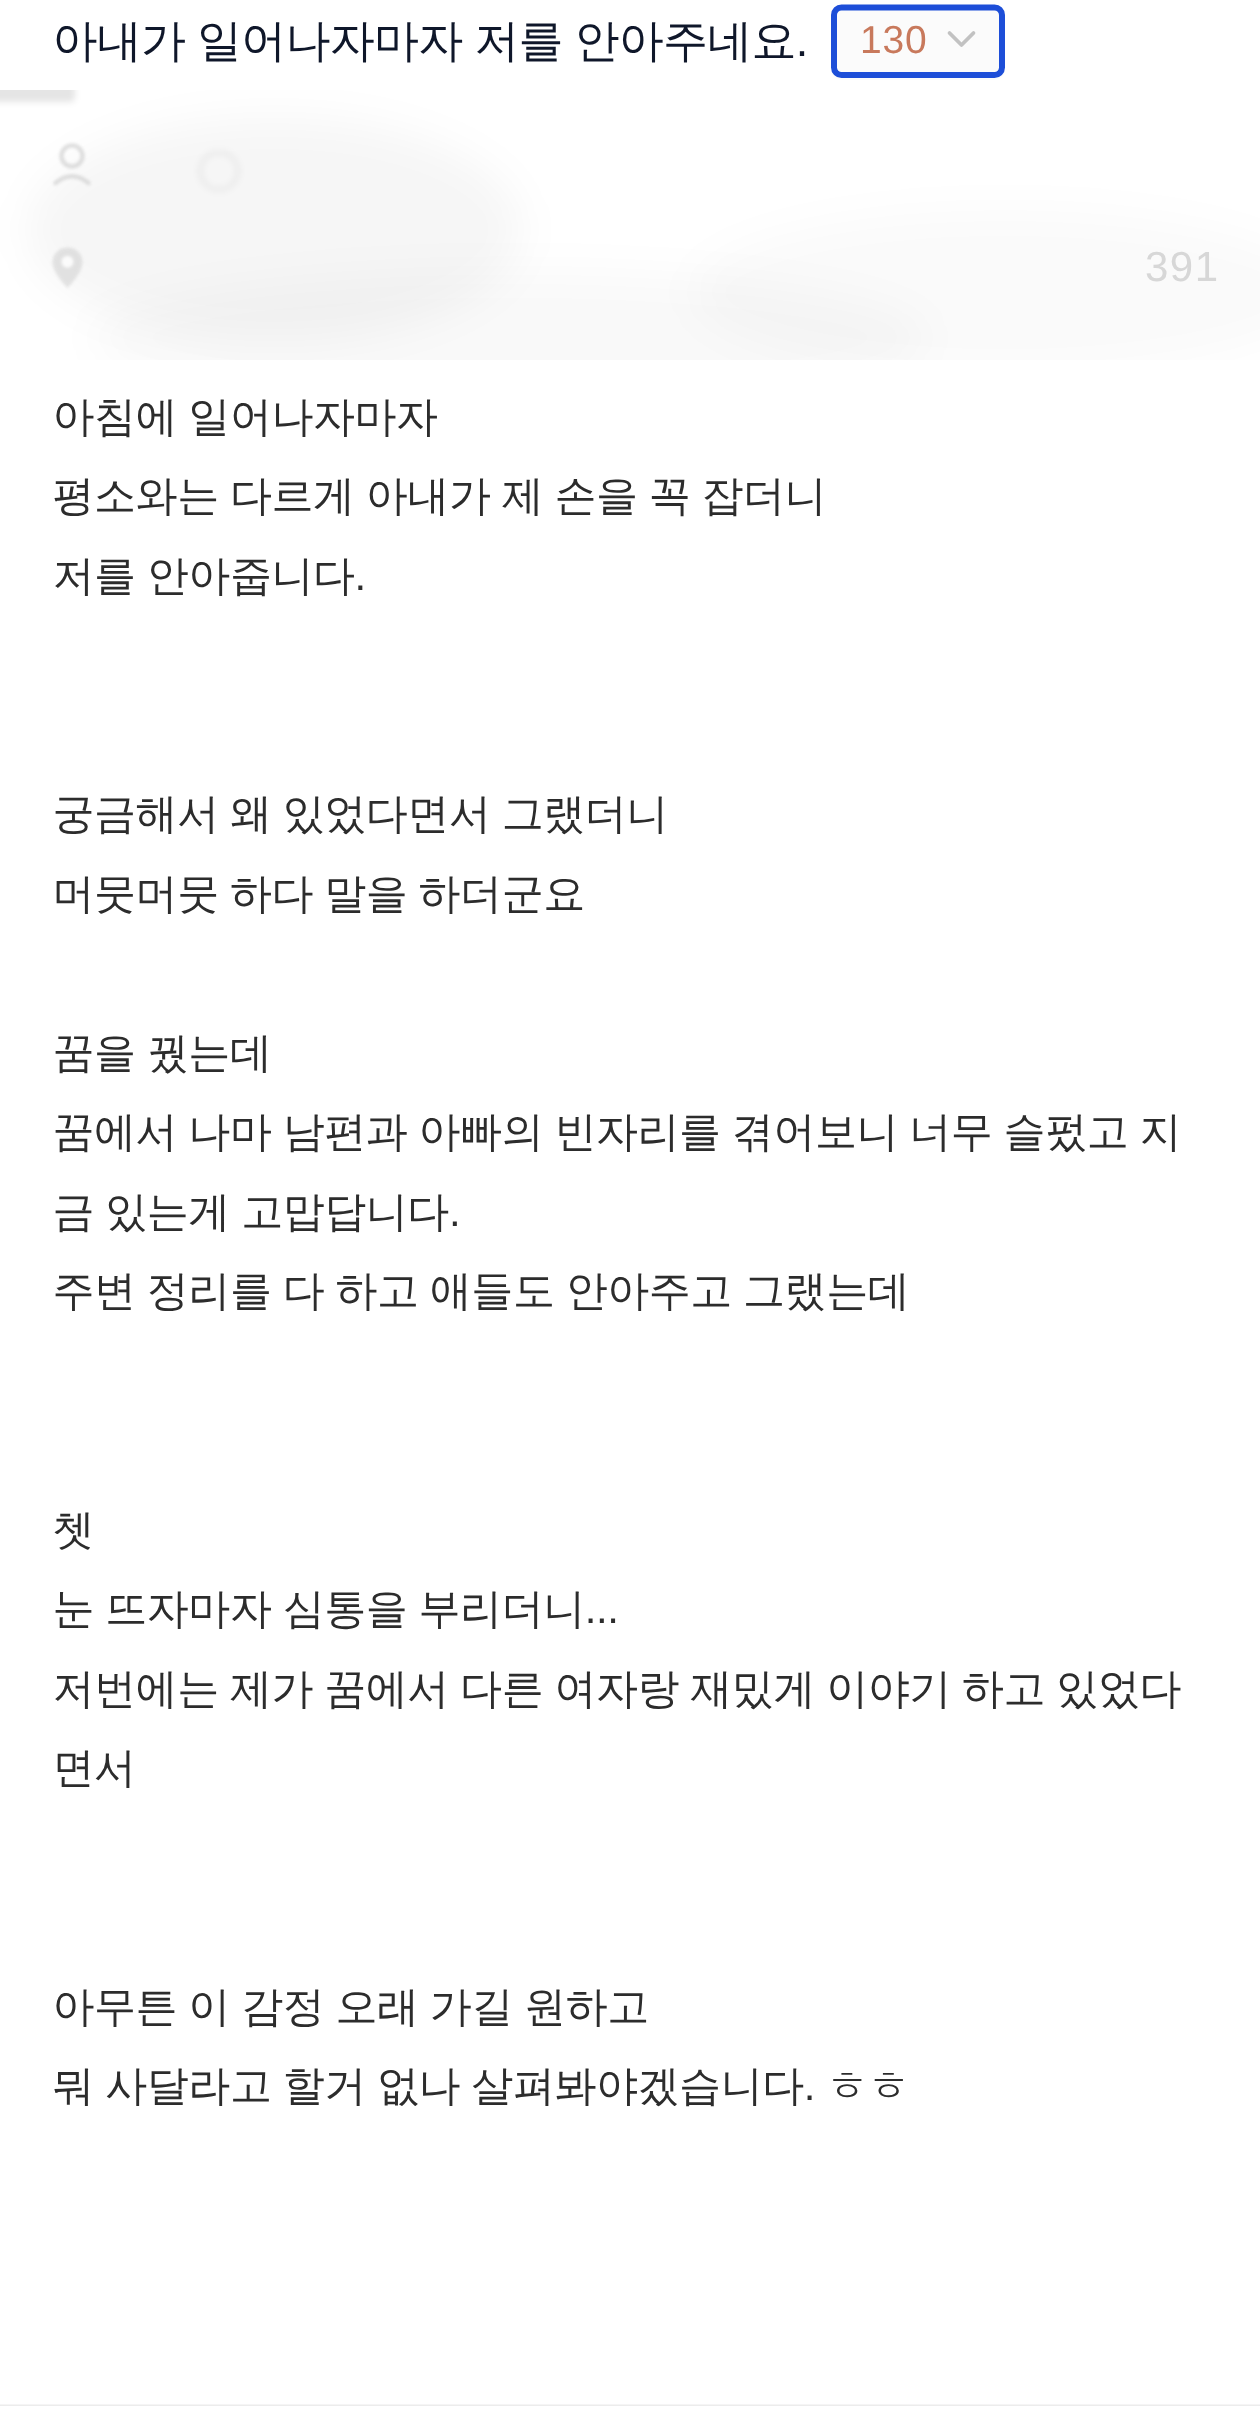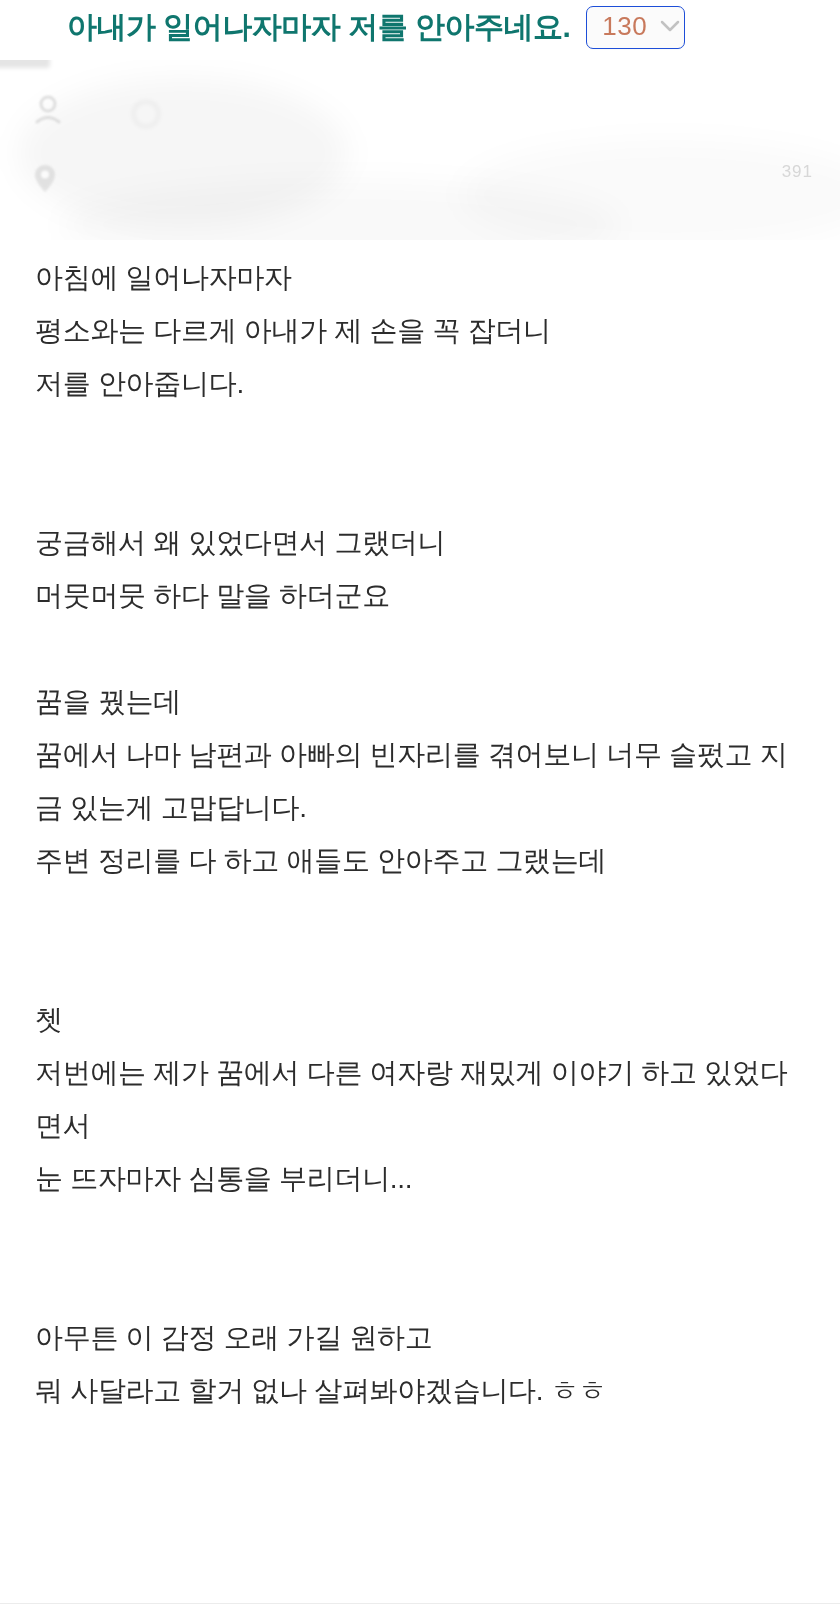--- a/index.html
+++ b/index.html
@@ -16,33 +16,32 @@
   
   .title-row {
     display: flex;
     align-items: center;
     gap: 16px;
     padding: 4px 28px 0 35px;
     height: 46px;
   }
   .post-title {
     font-size: 30px;
-    font-weight: 700;
-    color: #0f766e;
+    font-weight: 400;
+    color: #0f172a;
     letter-spacing: -0.5px;
     white-space: nowrap;
-    margin-left: 32px;
   }
   .comment-badge {
     display: inline-flex;
     align-items: center;
     gap: 11px;
-    padding: 4px 2px 6px 15px;
+    padding: 4px 13px 6px 15px;
     background: #fbfbfb;
-    border: 1px solid #1d4ed8;
+    border: 4px solid #1d4ed8;
     border-radius: 7px;
     box-shadow: 0 1px 1px rgba(0,0,0,0.02);
     cursor: pointer;
   }
   .comment-count {
     font-size: 26px;
     color: #c8795c;
     letter-spacing: 0.5px;
   }
   .chevron-svg { display: block; }
@@ -75,21 +74,21 @@
     width: 22px; height: 22px;
     border: 3px solid rgba(0,0,0,0.05);
     border-radius: 50%;
     filter: blur(2px);
   }
   .pin-icon-wrap { left: 32px; top: 103px; }
   .view-count {
     position: absolute;
     right: 27px;
     top: 102px;
-    font-size: 17px;
+    font-size: 28px;
     color: #d7d7d7;
     letter-spacing: 1px;
   }
 
   
   .post-body {
     padding: 11px 28px 0 35px;
     font-size: 28px;
     line-height: 53px;
     color: #2c2c2c;
@@ -155,22 +154,22 @@
       <div class="body-line"></div>
       <div class="body-line">궁금해서 왜 있었다면서 그랬더니</div>
       <div class="body-line">머뭇머뭇 하다 말을 하더군요</div>
       <div class="body-line"></div>
       <div class="body-line">꿈을 꿨는데</div>
       <div class="body-line">꿈에서 나마 남편과 아빠의 빈자리를 겪어보니 너무 슬펐고 지금 있는게 고맙답니다.</div>
       <div class="body-line">주변 정리를 다 하고 애들도 안아주고 그랬는데</div>
       <div class="body-line"></div>
       <div class="body-line"></div>
       <div class="body-line">쳇</div>
+      <div class="body-line">눈 뜨자마자 심통을 부리더니...</div>
       <div class="body-line">저번에는 제가 꿈에서 다른 여자랑 재밌게 이야기 하고 있었다면서</div>
-      <div class="body-line">눈 뜨자마자 심통을 부리더니...</div>
       <div class="body-line"></div>
       <div class="body-line"></div>
       <div class="body-line">아무튼 이 감정 오래 가길 원하고</div>
       <div class="body-line">뭐 사달라고 할거 없나 살펴봐야겠습니다. ㅎㅎ</div>
     </div>
 
   <div class="bottom-divider"></div>
 </div>
 
 </body></html>

